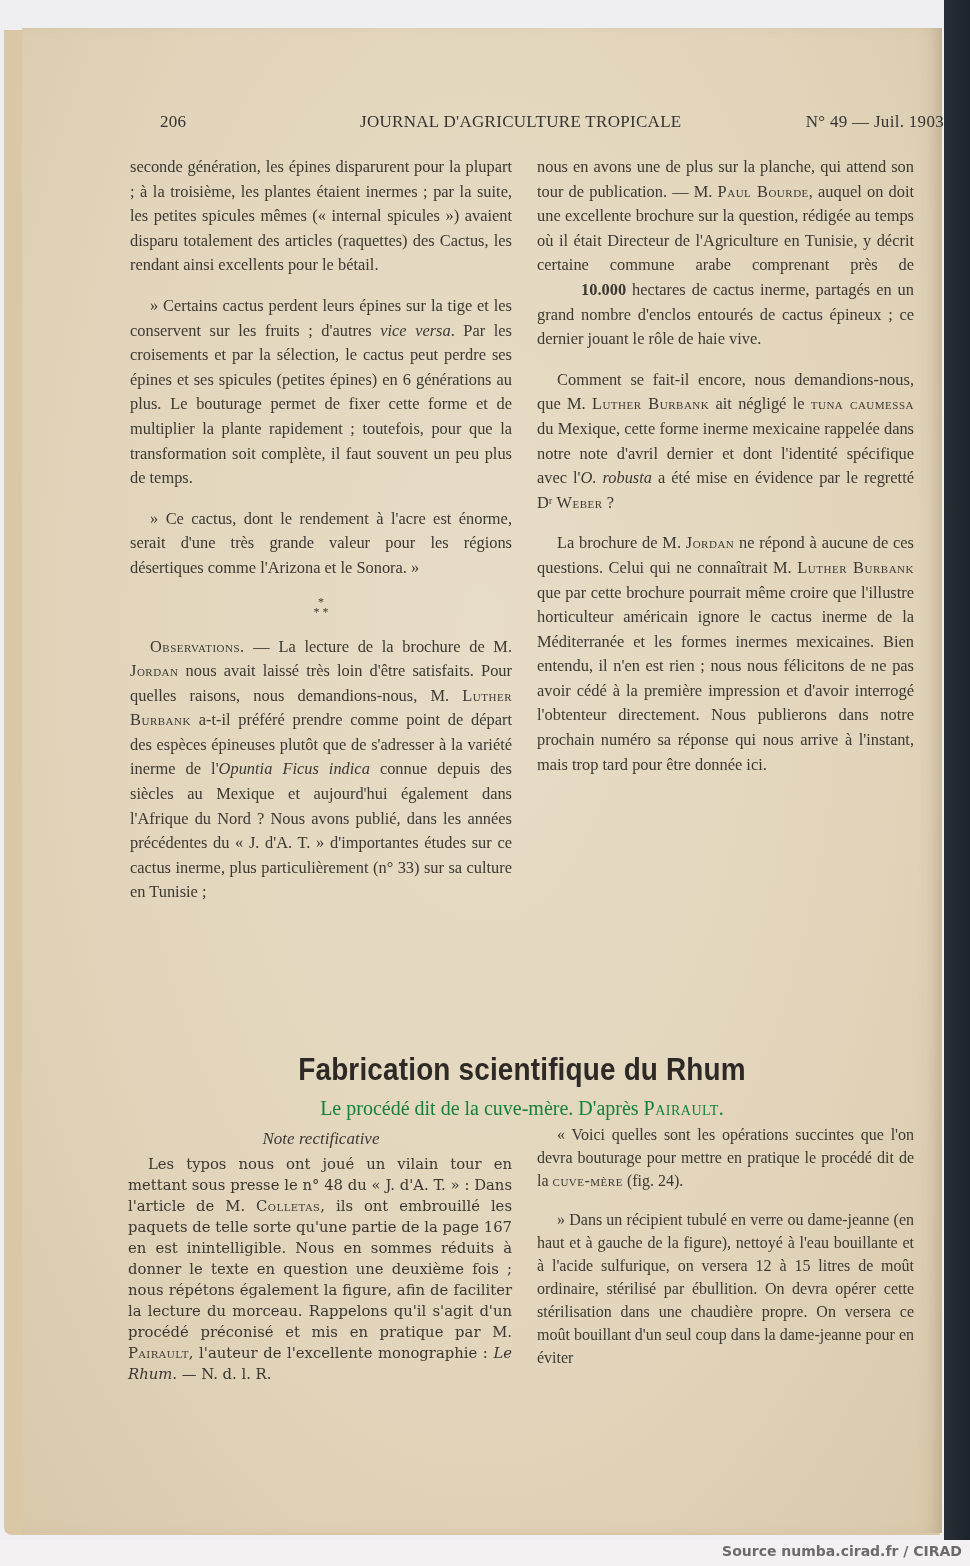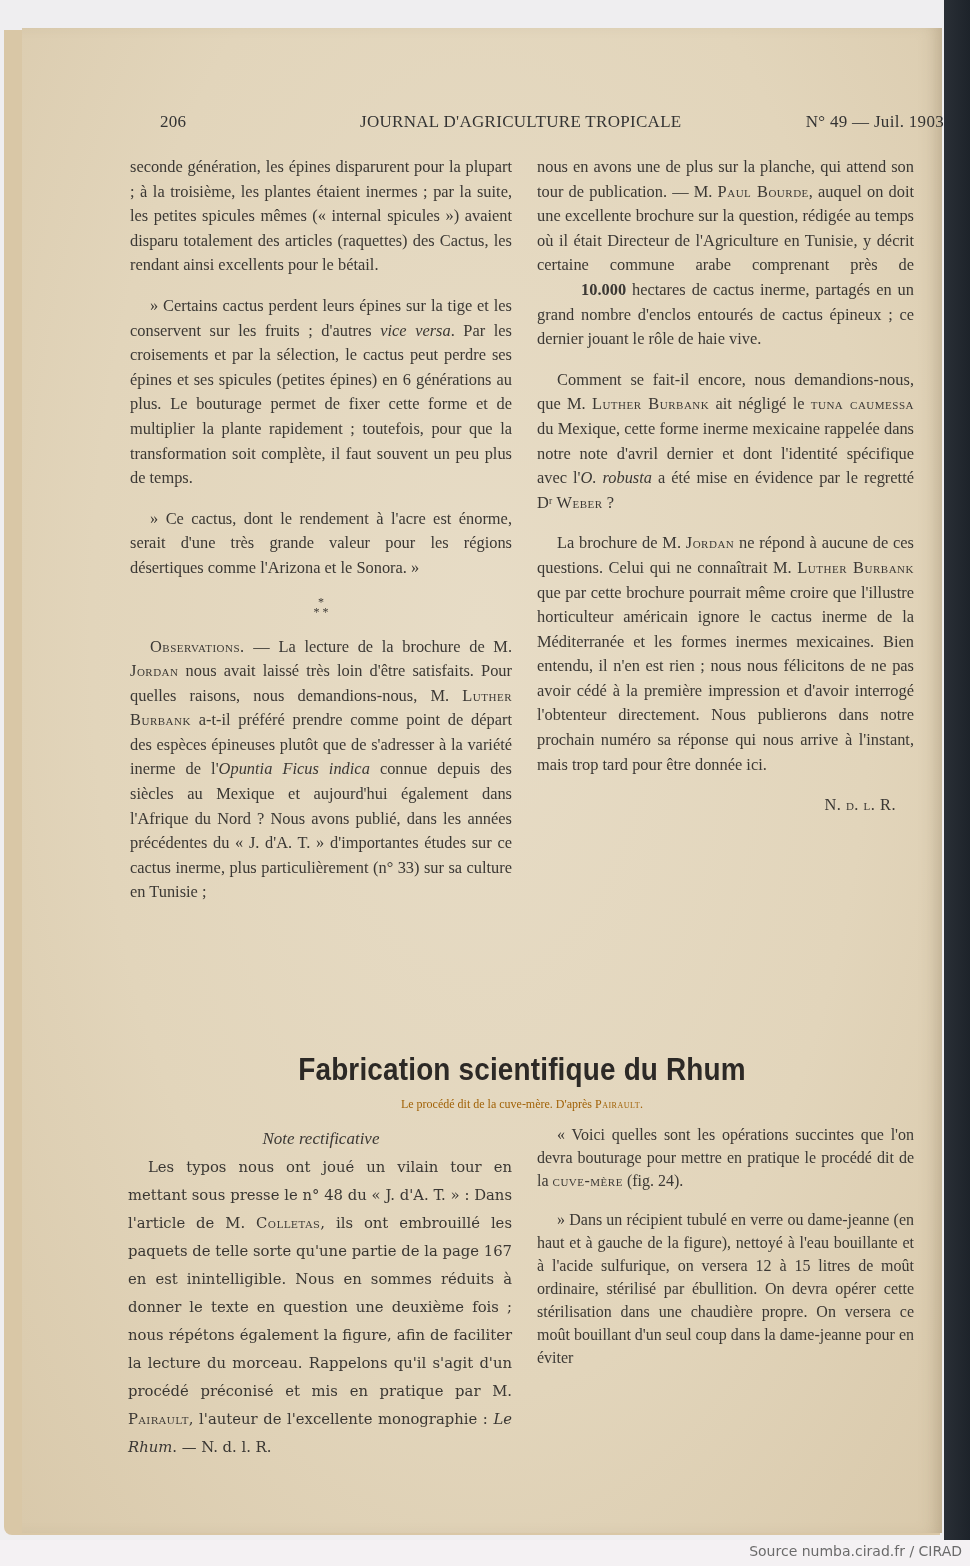--- a/index.html
+++ b/index.html
@@ -51,36 +51,36 @@
   }
   .signature { text-align: right; text-indent: 0; margin-top: 4px; padding-right: 18px; }
   .article-title {
     position: absolute; top: 1052px; left: 130px; width: 784px; text-align: center;
     font-family: "Liberation Sans", "DejaVu Sans", sans-serif; font-weight: bold;
     font-size: 31px; color: #2c2926; letter-spacing: 0.2px;
     transform: scaleX(0.9); transform-origin: center;
   }
   .article-subtitle {
     position: absolute; top: 1097px; left: 130px; width: 784px; text-align: center;
-    font-size: 12px; color: #a16207;
+    font-size: 20px; color: #15803d;
   }
   .note-heading {
     position: absolute; top: 1129px; left: 130px; width: 382px; text-align: center;
     font-size: 17px; font-style: italic; color: #3b3834;
   }
   .note-col {
     position: absolute; left: 128px; top: 1153px; width: 384px;
-    font-family: "DejaVu Serif", serif; font-size: 14.8px; line-height: 28px; color: #3a3733;
+    font-family: "DejaVu Serif", serif; font-size: 14.8px; line-height: 21px; color: #3a3733;
     text-align: justify;
   }
   .note-col p { margin: 0; text-indent: 20px; }
   .rhum-col { left: 537px; top: 1123px; width: 377px; font-size: 16px; line-height: 23px; }
   .footer-source {
     position: absolute; right: 8px; top: 1543px;
-    font-family: "DejaVu Sans", sans-serif; font-size: 14px; color: #6b6b6b;
+    font-family: "DejaVu Sans", sans-serif; font-size: 14px; color: #6b6b6b; font-weight: bold;
   }
 </style>
 </head>
 <body>
 
 <div class="scan"></div>
 <div class="binding"></div>
 <div class="page-stack"></div>
 <div class="page"></div>
 
@@ -95,21 +95,20 @@
   <p><span>» Certains cactus perdent leurs épines sur la tige et les conservent sur les fruits ; d'autres </span><span class="it">vice versa</span><span>. Par les croisements et par la sélection, le cactus peut perdre ses épines et ses spicules (petites épines) en 6 générations au plus. Le bouturage permet de fixer cette forme et de multiplier la plante rapidement ; toutefois, pour que la transformation soit complète, il faut souvent un peu plus de temps.</span></p>
   <p>» Ce cactus, dont le rendement à l'acre est énorme, serait d'une très grande valeur pour les régions désertiques comme l'Arizona et le Sonora. »</p>
   <div class="stars">*<br>* *</div>
   <p><span class="sc">Observations.</span><span> — La lecture de la brochure de M. </span><span class="sc">Jordan</span><span> nous avait laissé très loin d'être satisfaits. Pour quelles raisons, nous demandions-nous, M. </span><span class="sc">Luther Burbank</span><span> a-t-il préféré prendre comme point de départ des espèces épineuses plutôt que de s'adresser à la variété inerme de l'</span><span class="it">Opuntia Ficus indica</span><span> connue depuis des siècles au Mexique et aujourd'hui également dans l'Afrique du Nord ? Nous avons publié, dans les années précédentes du « J. d'A. T. » d'importantes études sur ce cactus inerme, plus particulièrement (n° 33) sur sa culture en Tunisie ;</span></p>
 </div>
 
 <div class="col right-col">
   <p class="noindent"><span>nous en avons une de plus sur la planche, qui attend son tour de publication. — M. </span><span class="sc">Paul Bourde</span><span>, auquel on doit une excellente brochure sur la question, rédigée au temps où il était Directeur de l'Agriculture en Tunisie, y décrit certaine commune arabe comprenant près de </span><span class="b">10.000</span><span> hectares de cactus inerme, partagés en un grand nombre d'enclos entourés de cactus épineux ; ce dernier jouant le rôle de haie vive.</span></p>
   <p><span>Comment se fait-il encore, nous demandions-nous, que M. </span><span class="sc">Luther Burbank</span><span> ait négligé le </span><span class="sc">tuna caumessa</span><span> du Mexique, cette forme inerme mexicaine rappelée dans notre note d'avril dernier et dont l'identité spécifique avec l'</span><span class="it">O. robusta</span><span> a été mise en évidence par le regretté Dʳ </span><span class="sc">Weber</span><span> ?</span></p>
   <p><span>La brochure de M. </span><span class="sc">Jordan</span><span> ne répond à aucune de ces questions. Celui qui ne connaîtrait M. </span><span class="sc">Luther Burbank</span><span> que par cette brochure pourrait même croire que l'illustre horticulteur américain ignore le cactus inerme de la Méditerranée et les formes inermes mexicaines. Bien entendu, il n'en est rien ; nous nous félicitons de ne pas avoir cédé à la première impression et d'avoir interrogé l'obtenteur directement. Nous publierons dans notre prochain numéro sa réponse qui nous arrive à l'instant, mais trop tard pour être donnée ici.</span></p>
-  <p class="signature sc">N. d. l. R.</p>
 </div>
 
 <div class="article-title">Fabrication scientifique du Rhum</div>
 <div class="article-subtitle"><span>Le procédé dit de la cuve-mère. D'après </span><span class="sc">Pairault</span><span>.</span></div>
 
 <div class="note-heading">Note rectificative</div>
 <div class="note-col">
   <p><span>Les typos nous ont joué un vilain tour en mettant sous presse le n° 48 du « J. d'A. T. » : Dans l'article de M. </span><span class="sc">Colletas</span><span>, ils ont embrouillé les paquets de telle sorte qu'une partie de la page 167 en est inintelligible. Nous en sommes réduits à donner le texte en question une deuxième fois ; nous répétons également la figure, afin de faciliter la lecture du morceau. Rappelons qu'il s'agit d'un procédé préconisé et mis en pratique par M. </span><span class="sc">Pairault</span><span>, l'auteur de l'excellente monographie : </span><span class="it">Le Rhum</span><span>. — N. d. l. R.</span></p>
 </div>
 

